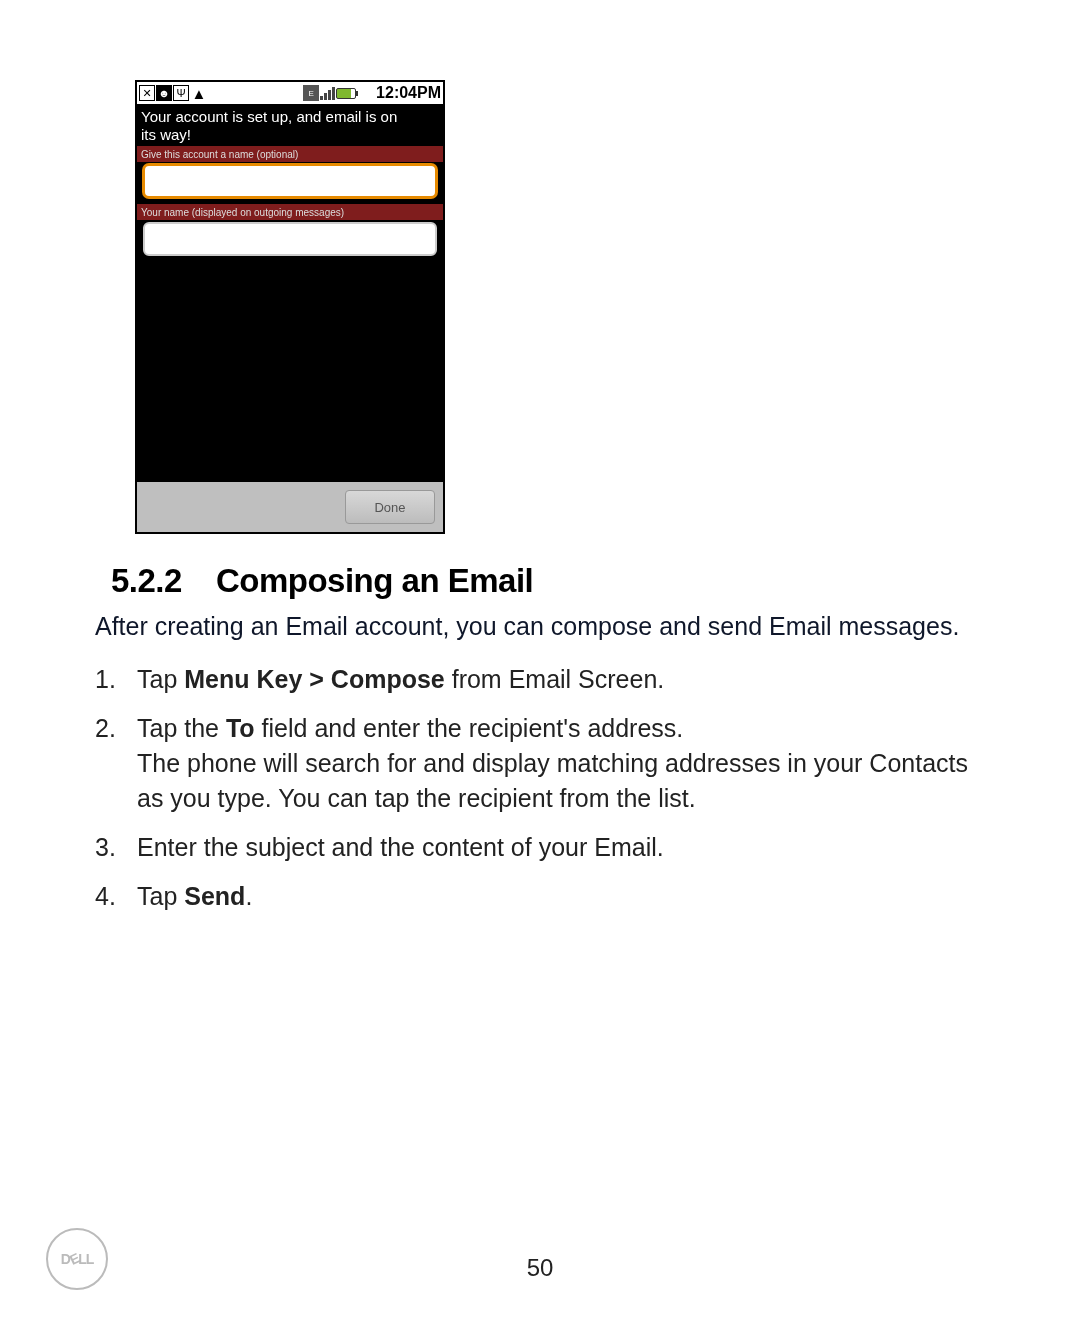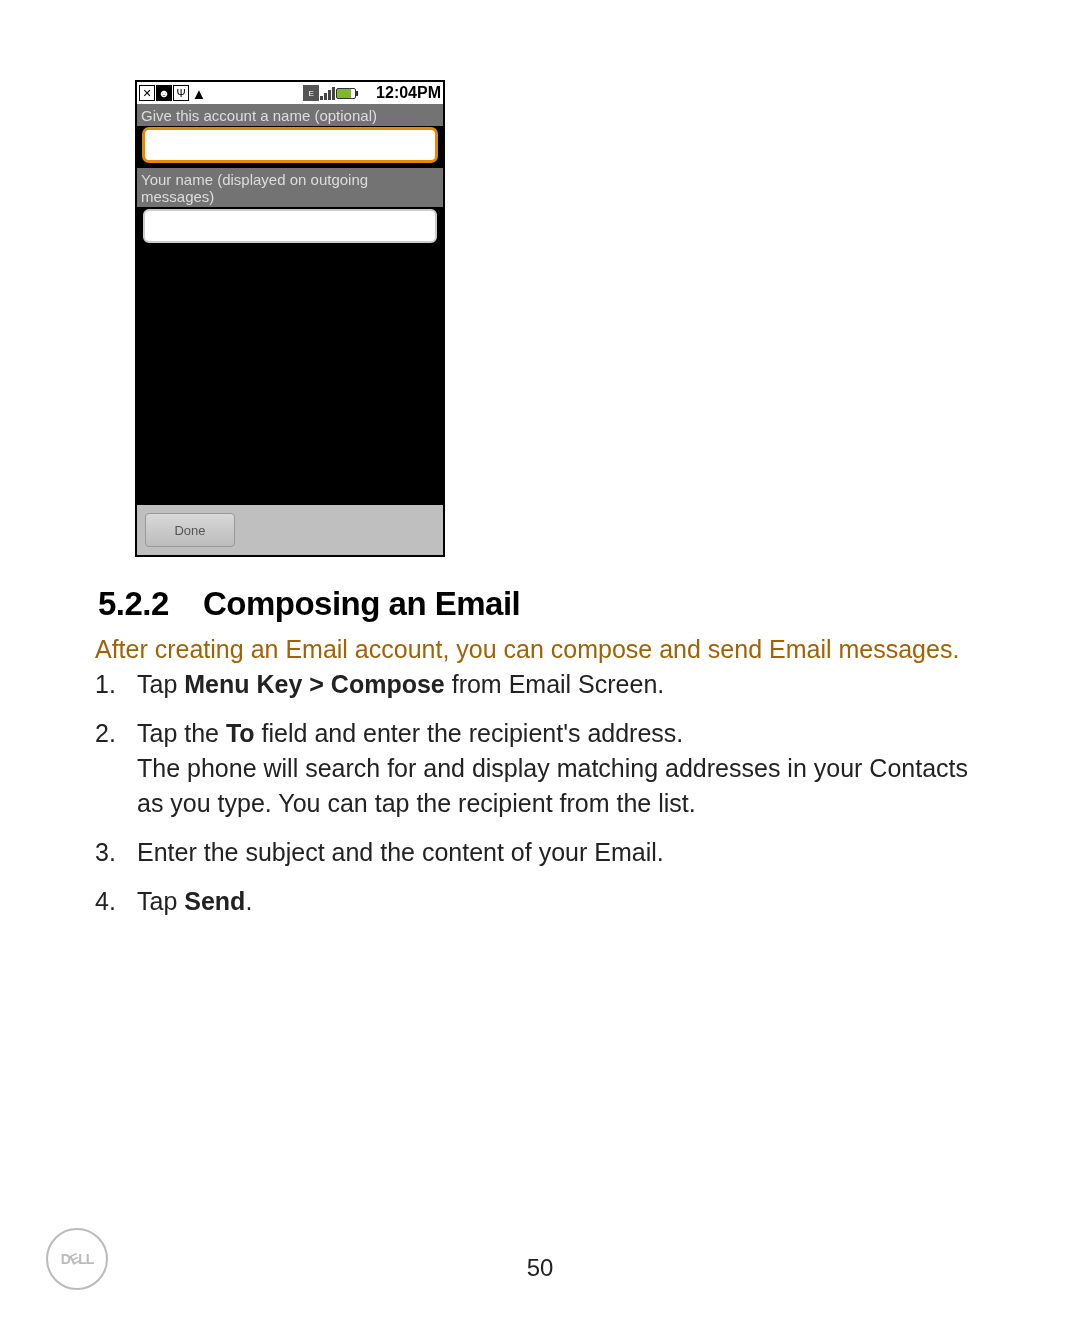--- a/index.html
+++ b/index.html
@@ -90,67 +90,68 @@
     border-bottom: 1px solid #555;
   }
   .setup-msg {
     background: #000;
     color: #fff;
     font-size: 15px;
     padding: 4px 6px 2px 4px;
     line-height: 1.2;
   }
   .field-label {
-    background: #737373;
+    background: #7f1d1d;
     color: #ddd;
-    font-size: 15px;
+    font-size: 10px;
     padding: 3px 4px 2px 4px;
   }
   .text-input {
     margin: 2px 6px 6px 6px;
     height: 34px;
     background: #fff;
     border-radius: 6px;
     border: 2px solid #ccc;
   }
   .text-input.focused {
     border: 2px solid #e68a00;
     box-shadow: 0 0 0 1px #e68a00;
   }
   .black-space {
     height: 220px;
     background: #000;
   }
   .bottom-bar {
     background: #bfbfbf;
     display: flex;
+    justify-content: flex-end;
     padding: 8px;
-    margin-top: 36px;
   }
   .done-btn {
     width: 90px;
     height: 34px;
     background: linear-gradient(#d8d8d8,#bcbcbc);
     border: 1px solid #999;
     border-radius: 4px;
     color: #555;
     font-size: 13px;
     display:flex;align-items:center;justify-content:center;
   }
   .section-heading {
     font-size: 33px;
     font-weight: bold;
-    margin: 28px 0 10px 3px;
+    margin: 28px 0 10px 16px;
     letter-spacing: -0.5px;
   }
   .section-heading .num { display:inline-block; margin-right: 34px; }
   .intro {
     font-size: 25px;
     line-height: 1.35;
-    color: #a16207;
+    margin-bottom: 18px;
+    color: #0f172a;
   }
   ol.steps {
     list-style: none;
     font-size: 25px;
     line-height: 1.4;
     color: #222;
   }
   ol.steps li {
     display: flex;
     margin-bottom: 14px;
@@ -211,20 +212,24 @@
       <span class="signal-bars">
           <span></span>
           <span></span>
           <span></span>
           <span></span>
         </span>
       <span class="battery"></span>
       <span class="time">12:04PM</span>
     </div>
   </div>
+  <div class="setup-msg">
+    <span>Your account is set up, and email is on</span><br>
+    <span> its way!</span>
+  </div>
   <div class="field-label">Give this account a name (optional)</div>
   <div class="text-input focused"></div>
   <div class="field-label">Your name (displayed on outgoing messages)</div>
   <div class="text-input"></div>
   <div class="black-space"></div>
   <div class="bottom-bar">
     <div class="done-btn">Done</div>
   </div>
 </div>
 

